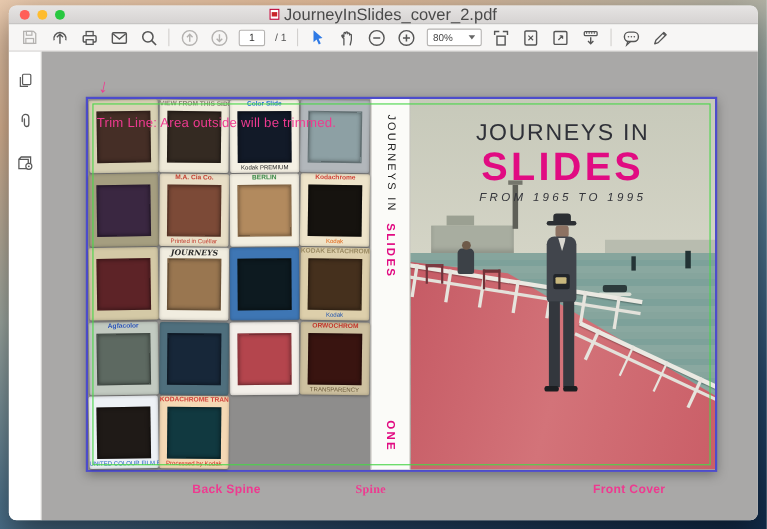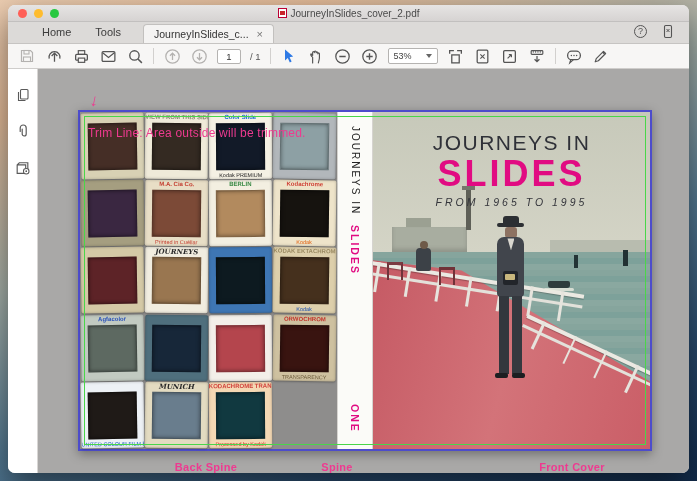--- a/index.html
+++ b/index.html
@@ -8,21 +8,21 @@
 
   .window { position:absolute; left:8px; top:5px; width:681px; height:468px; border-radius:7px;
             overflow:hidden; box-shadow:0 12px 32px rgba(0,0,0,.5); background:#f2f1f0;
             display:flex; flex-direction:column; }
 
   
   .titlebar { height:17px; flex:0 0 17px; background:linear-gradient(#e6e4e3,#d6d3d2);
               border-bottom:1px solid #c2c0bf; display:flex; align-items:center; position:relative; }
   .lights { display:flex; gap:7px; margin-left:10px; }
   .light { width:9px; height:9px; border-radius:50%; }
-  .titlebar-title { position:absolute; left:0; right:0; text-align:center; font-size:10px; color:#4a4a4a;
+  .titlebar-title { position:absolute; left:0; right:0; text-align:center; font-size:15px; color:#4a4a4a;
                     display:flex; justify-content:center; align-items:center; gap:4px; pointer-events:none; }
   .pdficon { width:9px; height:10px; background:#fff; border:1px solid #b03; position:relative; display:inline-block; }
   .pdficon::after { content:""; position:absolute; left:1px; top:2px; width:5px; height:4px; background:#c9252b; }
 
   
   .tabbar { height:22px; flex:0 0 22px; background:#dcdad8; display:flex; align-items:flex-end; position:relative;
             border-bottom:1px solid #c6c4c2; }
   .tab-plain { font-size:11px; color:#3c3c3c; padding:0 12px 5px 12px; cursor:default; }
   .tab-active { background:#f4f3f2; border:1px solid #c2c0be; border-bottom:none; border-radius:4px 4px 0 0;
                 height:19px; margin-left:10px; padding:0 10px; display:flex; align-items:center; gap:8px;
@@ -147,37 +147,20 @@
       <div class="light" style="background: rgb(255, 95, 87);"></div>
       <div class="light" style="background: rgb(254, 188, 46);"></div>
       <div class="light" style="background: rgb(40, 200, 64);"></div>
     </div>
     <div class="titlebar-title">
       <span class="pdficon"></span>
       <span>JourneyInSlides_cover_2.pdf</span>
     </div>
   </div>
 
-  <div class="tabbar">
-    <span class="tab-plain" style="margin-left:22px;">Home</span>
-    <span class="tab-plain">Tools</span>
-    <div class="tab-active">
-      <span>JourneyInSlides_c...</span>
-      <span class="tab-close">×</span>
-    </div>
-    <div class="tabbar-right">
-      <span class="help-circle">?</span>
-      <span class="tb">
-        <svg width="14" height="15" viewBox="0 0 14 15">
-            <rect x="3.5" y="1.5" width="7" height="12" rx="1.2" fill="none" stroke="#555" stroke-width="1.1"></rect>
-            <path d="M5.5 5 L8.5 8 M8.5 5 L5.5 8" stroke="#555" stroke-width="1"></path>
-          </svg>
-      </span>
-    </div>
-  </div>
 
   <div class="toolbar">
     <span class="tb">
       <svg width="16" height="16" viewBox="0 0 16 16">
           <path d="M2.5 2.5 h9 l2 2 v9 h-11 z" fill="none" stroke="#b4b2b0" stroke-width="1.2"></path>
           <rect x="5" y="2.5" width="5" height="3.5" fill="none" stroke="#b4b2b0" stroke-width="1.1"></rect>
           <rect x="4.5" y="9" width="7" height="4.5" fill="none" stroke="#b4b2b0" stroke-width="1.1"></rect>
         </svg>
     </span>
     <span class="tb">
@@ -237,21 +220,21 @@
           <path d="M5 8 h6" stroke="#555" stroke-width="1.3"></path>
         </svg>
     </span>
     <span class="tb">
       <svg width="17" height="17" viewBox="0 0 16 16">
           <circle cx="8" cy="8" r="6.3" fill="none" stroke="#555" stroke-width="1.2"></circle>
           <path d="M5 8 h6 M8 5 v6" stroke="#555" stroke-width="1.3"></path>
         </svg>
     </span>
     <span class="zoom-select">
-      <span>53%</span>
+      <span>80%</span>
       <span class="caret"></span>
     </span>
     <span class="tb">
       <svg width="17" height="17" viewBox="0 0 16 16">
           <path d="M2.5 5.5 V2.5 h4 M9.5 2.5 h4 v3" fill="none" stroke="#555" stroke-width="1.2"></path>
           <rect x="4.5" y="6.5" width="7" height="7.5" fill="none" stroke="#555" stroke-width="1.2"></rect>
         </svg>
     </span>
     <span class="tb">
       <svg width="17" height="17" viewBox="0 0 16 16">
@@ -398,25 +381,20 @@
             </div>
           <div class="slide" style="background: rgb(206, 193, 160);">
               <div class="s-top" style="color: rgb(194, 52, 42);">ORWOCHROM</div>
               <div class="s-photo" style="background: rgb(57, 20, 16);"></div>
               <div class="s-bot" style="color: rgb(106, 90, 58);">TRANSPARENCY</div>
             </div>
           <div class="slide" style="background: rgb(237, 241, 245);">
               <div class="s-top" style="color: rgb(42, 102, 192);"></div>
               <div class="s-photo" style="background: rgb(31, 26, 23);"></div>
               <div class="s-bot" style="color: rgb(42, 102, 192);">UNITED COLOUR FILM EST.</div>
-            </div>
-          <div class="slide hand-label" style="background: rgb(227, 219, 193);">
-              <div class="s-top" style="color: rgb(42, 42, 42);">MUNICH</div>
-              <div class="s-photo" style="background: rgb(105, 125, 141);"></div>
-              <div class="s-bot" style="color: rgb(51, 51, 51);"></div>
             </div>
           <div class="slide" style="background: rgb(244, 216, 180);">
               <div class="s-top" style="color: rgb(208, 65, 58);">KODACHROME TRANSPARENCY</div>
               <div class="s-photo" style="background: rgb(17, 57, 64);"></div>
               <div class="s-bot" style="color: rgb(204, 42, 31);">Processed by Kodak</div>
             </div>
         </div>
 
         <div class="spine">
           <span class="spine-t1">JOURNEYS IN</span>
@@ -469,17 +447,17 @@
           </div>
           <div class="cover-title">
             <div class="ct1">JOURNEYS IN</div>
             <div class="ct2" style="color: rgb(225, 11, 130);">SLIDES</div>
             <div class="ct3">FROM 1965 TO 1995</div>
           </div>
         </div>
       </div>
 
       <div class="page-label lbl-back" style="color: rgb(238, 58, 144);">Back Spine</div>
-      <div class="page-label lbl-spine" style="color: rgb(238, 58, 144);">Spine</div>
+      <div class="page-label lbl-spine" style="color: rgb(238, 58, 144); font-family: Liberation Serif, serif;">Spine</div>
       <div class="page-label lbl-front" style="color: rgb(238, 58, 144);">Front Cover</div>
     </div>
   </div>
 </div>
 
 </body></html>

